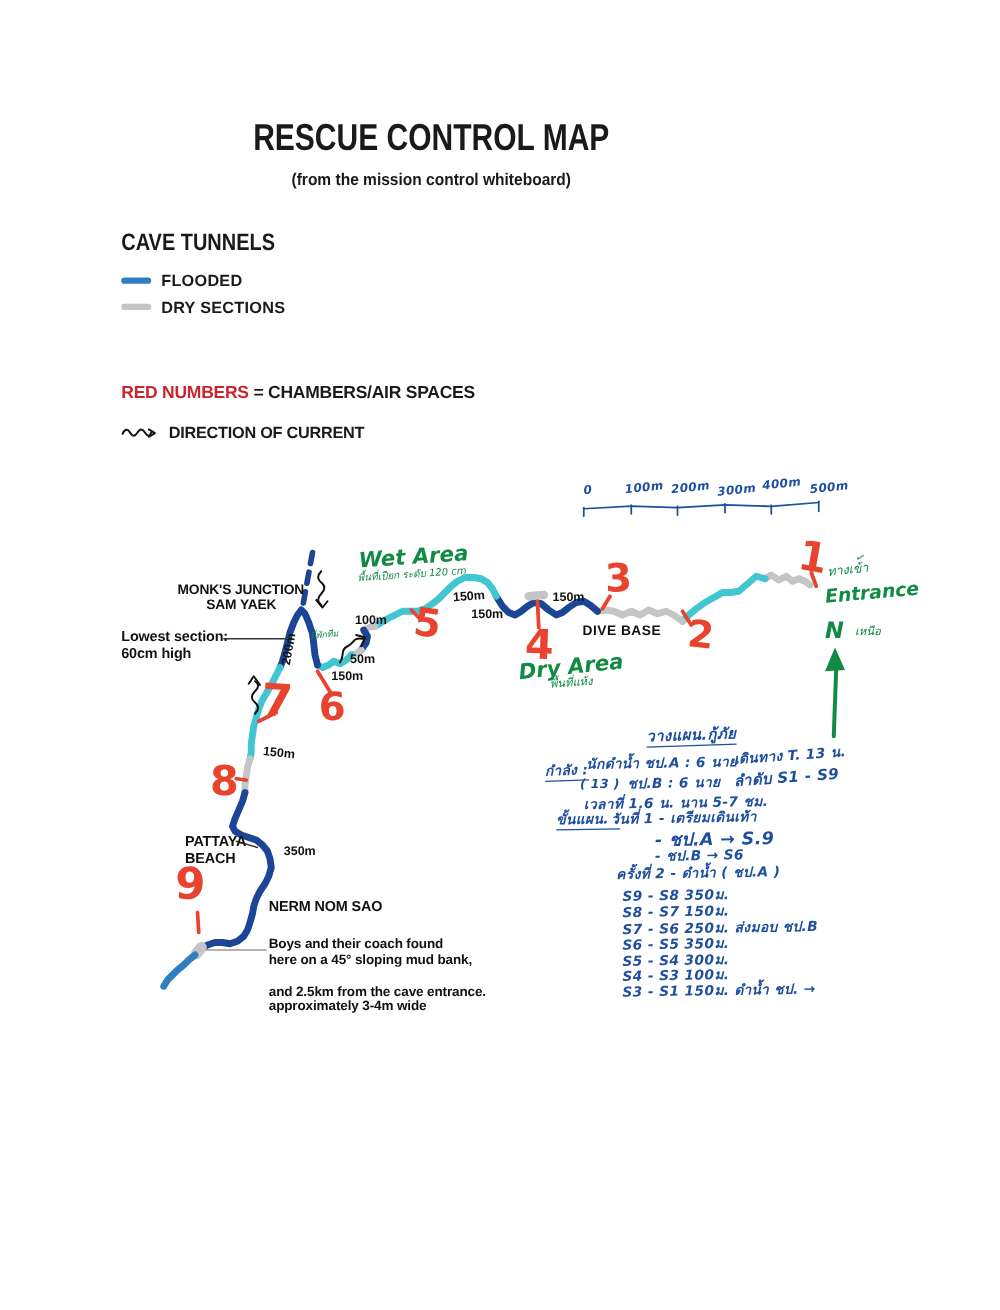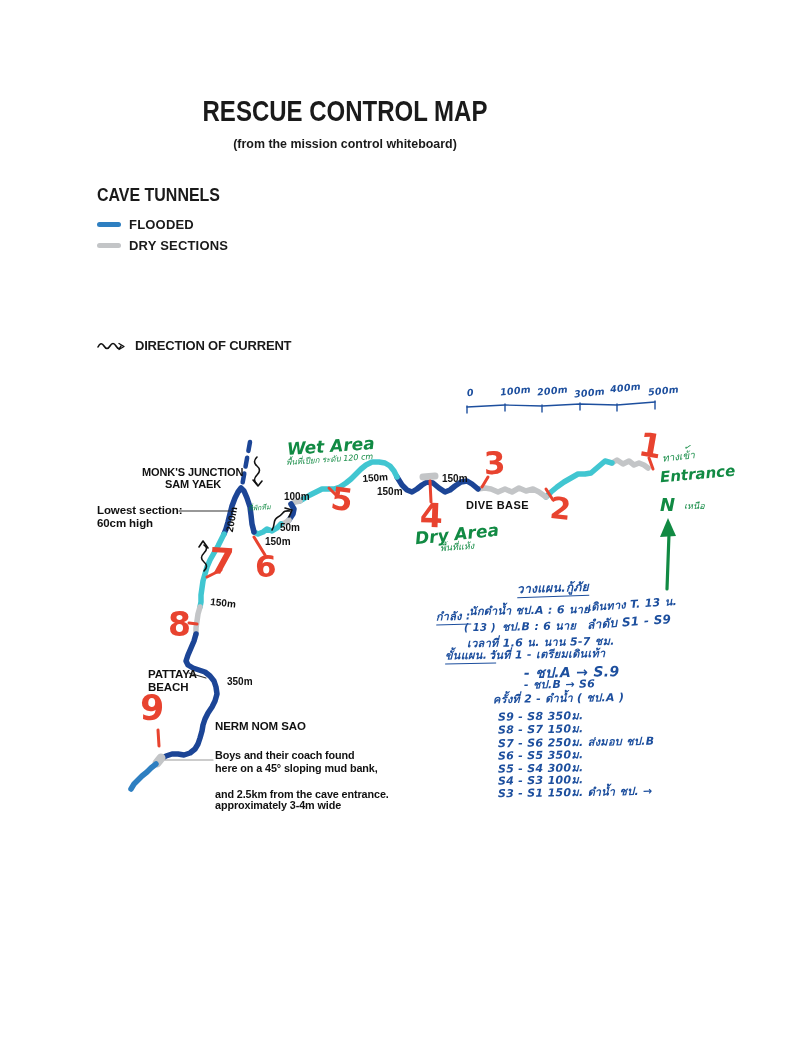--- a/index.html
+++ b/index.html
@@ -47,20 +47,24 @@
           <div class="swatch" style="background: var(--flooded);"></div>
           <div class="llab">FLOODED</div>
         </div>
         <div class="lrow">
           <div class="swatch" style="background: var(--dry);"></div>
           <div class="llab">DRY SECTIONS</div>
         </div>
       </div>
   </div>
 
+  <div class="abs" id="rednums">
+    <span class="red">RED NUMBERS</span>
+    <span>= CHAMBERS/AIR SPACES</span>
+  </div>
 
   <div class="abs" id="currow">
     <svg width="28" height="12" viewBox="0 0 28 12">
       <path d="M1,7 q3,-6 6,-1 t6,0 t6,0 t5,0" fill="none" stroke="#111" stroke-width="1.6" stroke-linecap="round"></path>
       <path d="M22,3.5 L27,6.5 L22,9.5" fill="none" stroke="#111" stroke-width="1.4" stroke-linecap="round" stroke-linejoin="round"></path>
     </svg>
     <span class="llab">DIRECTION OF CURRENT</span>
   </div>
 
   <svg class="abs" style="left:0;top:0" width="800" height="1048" viewBox="0 0 800 1048">

